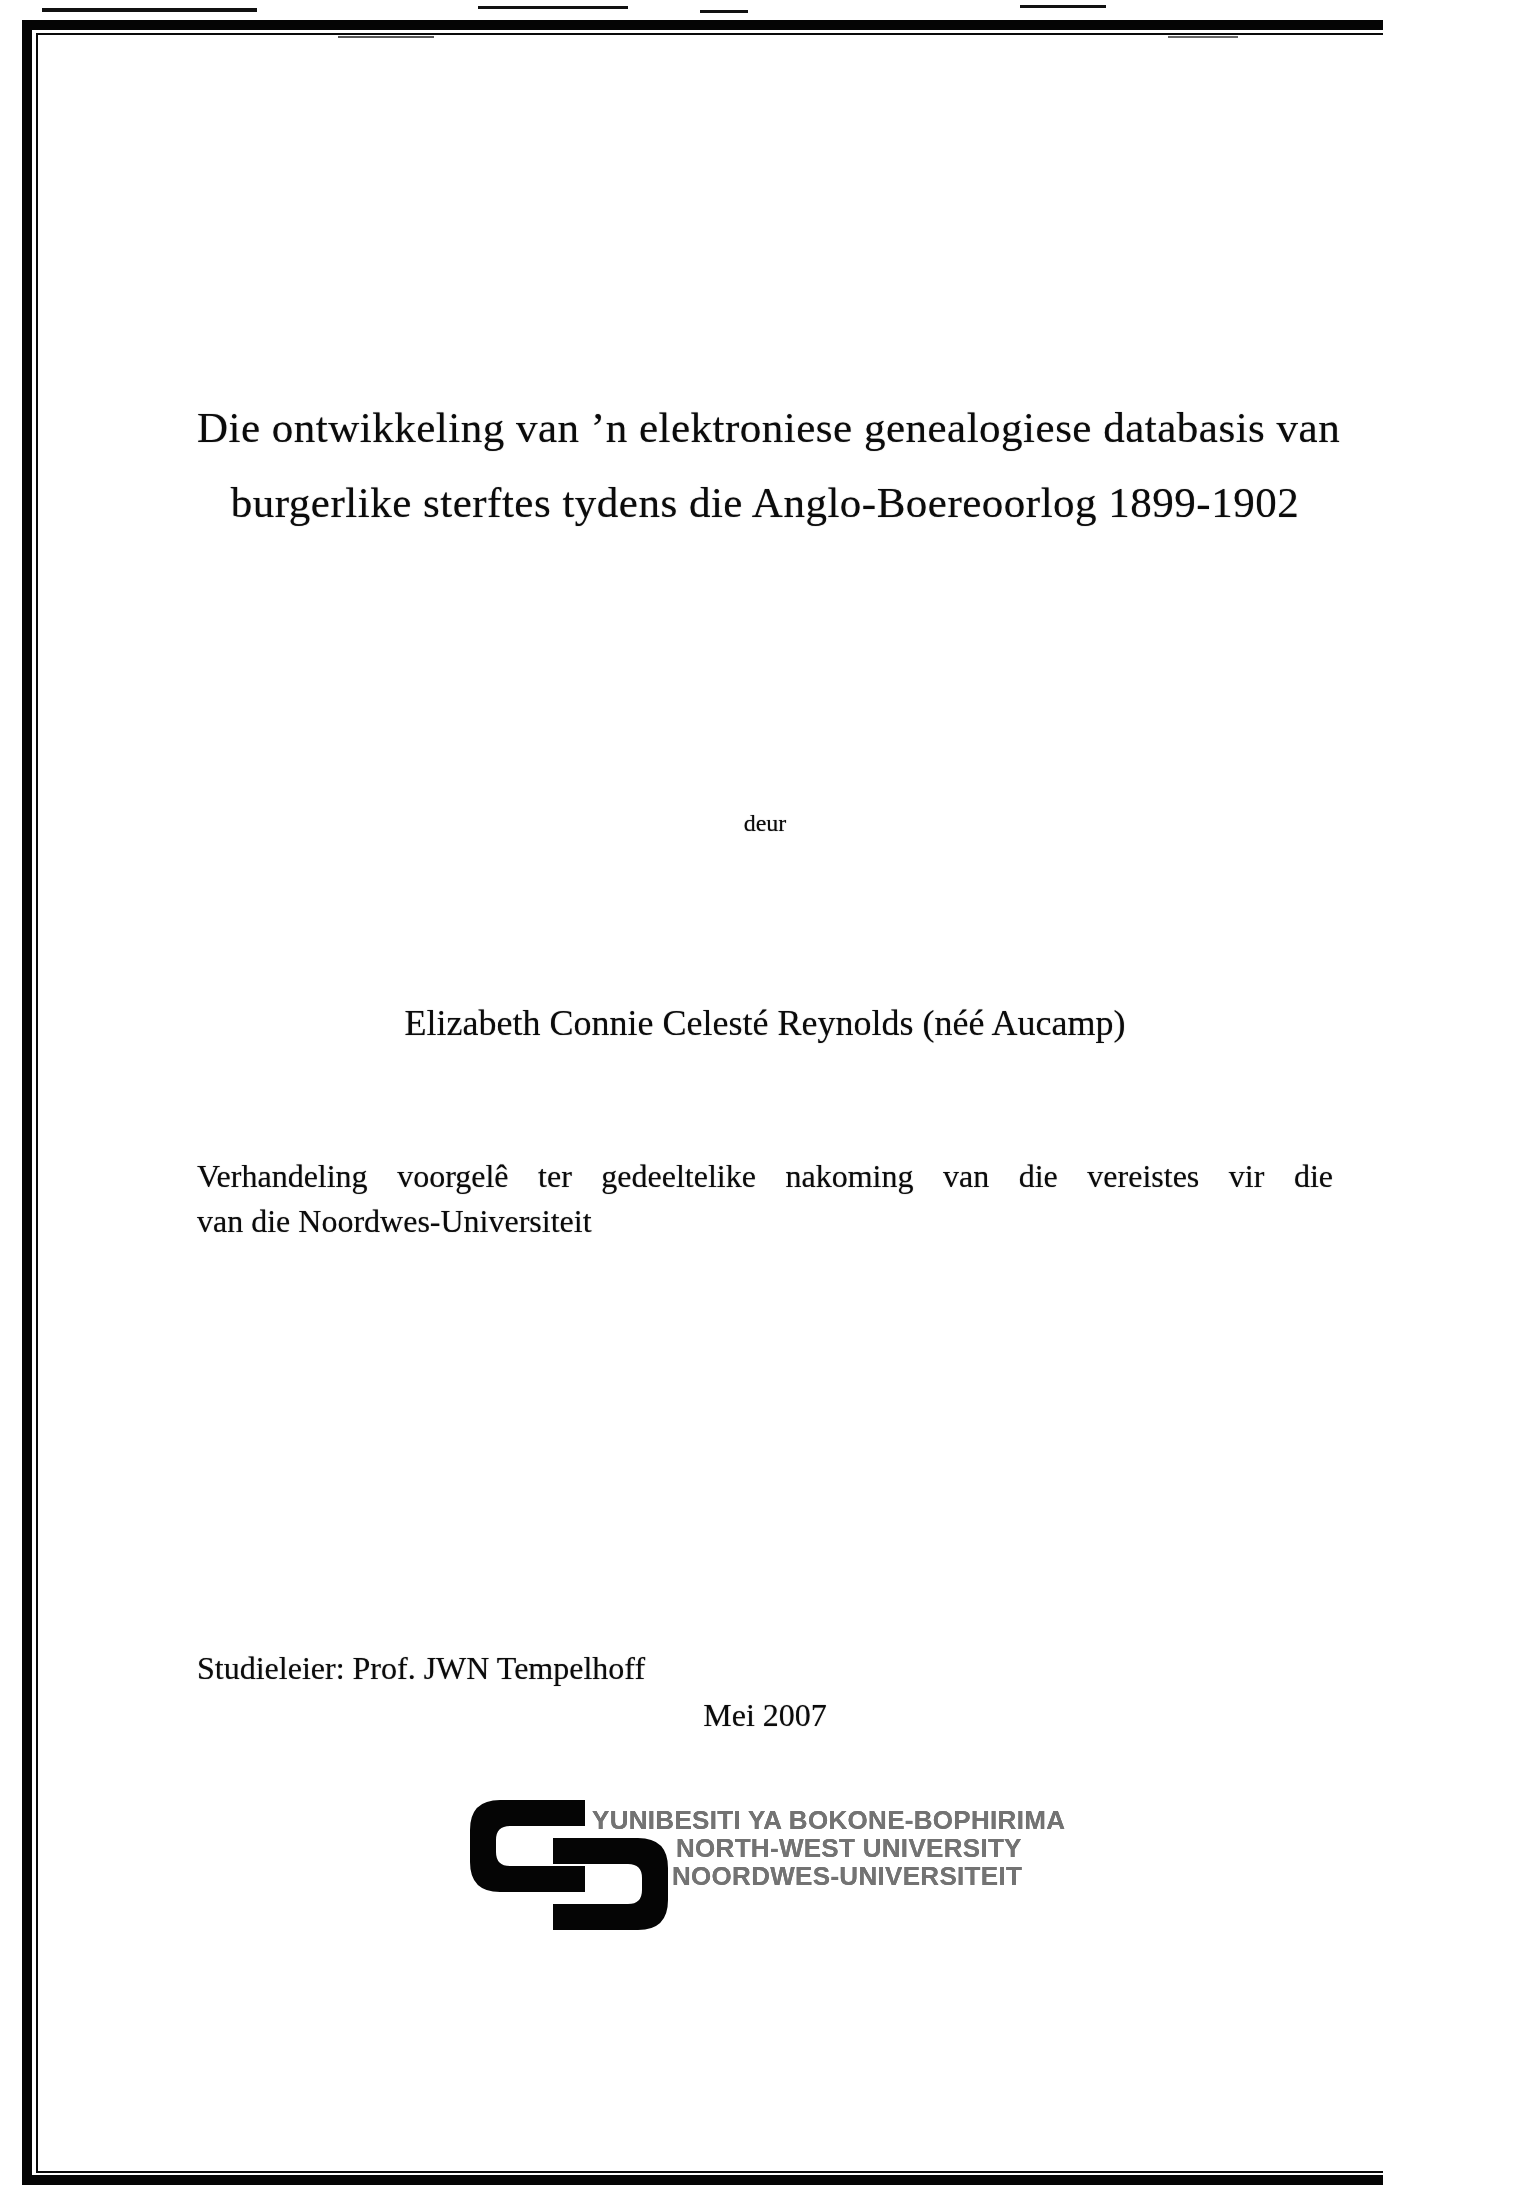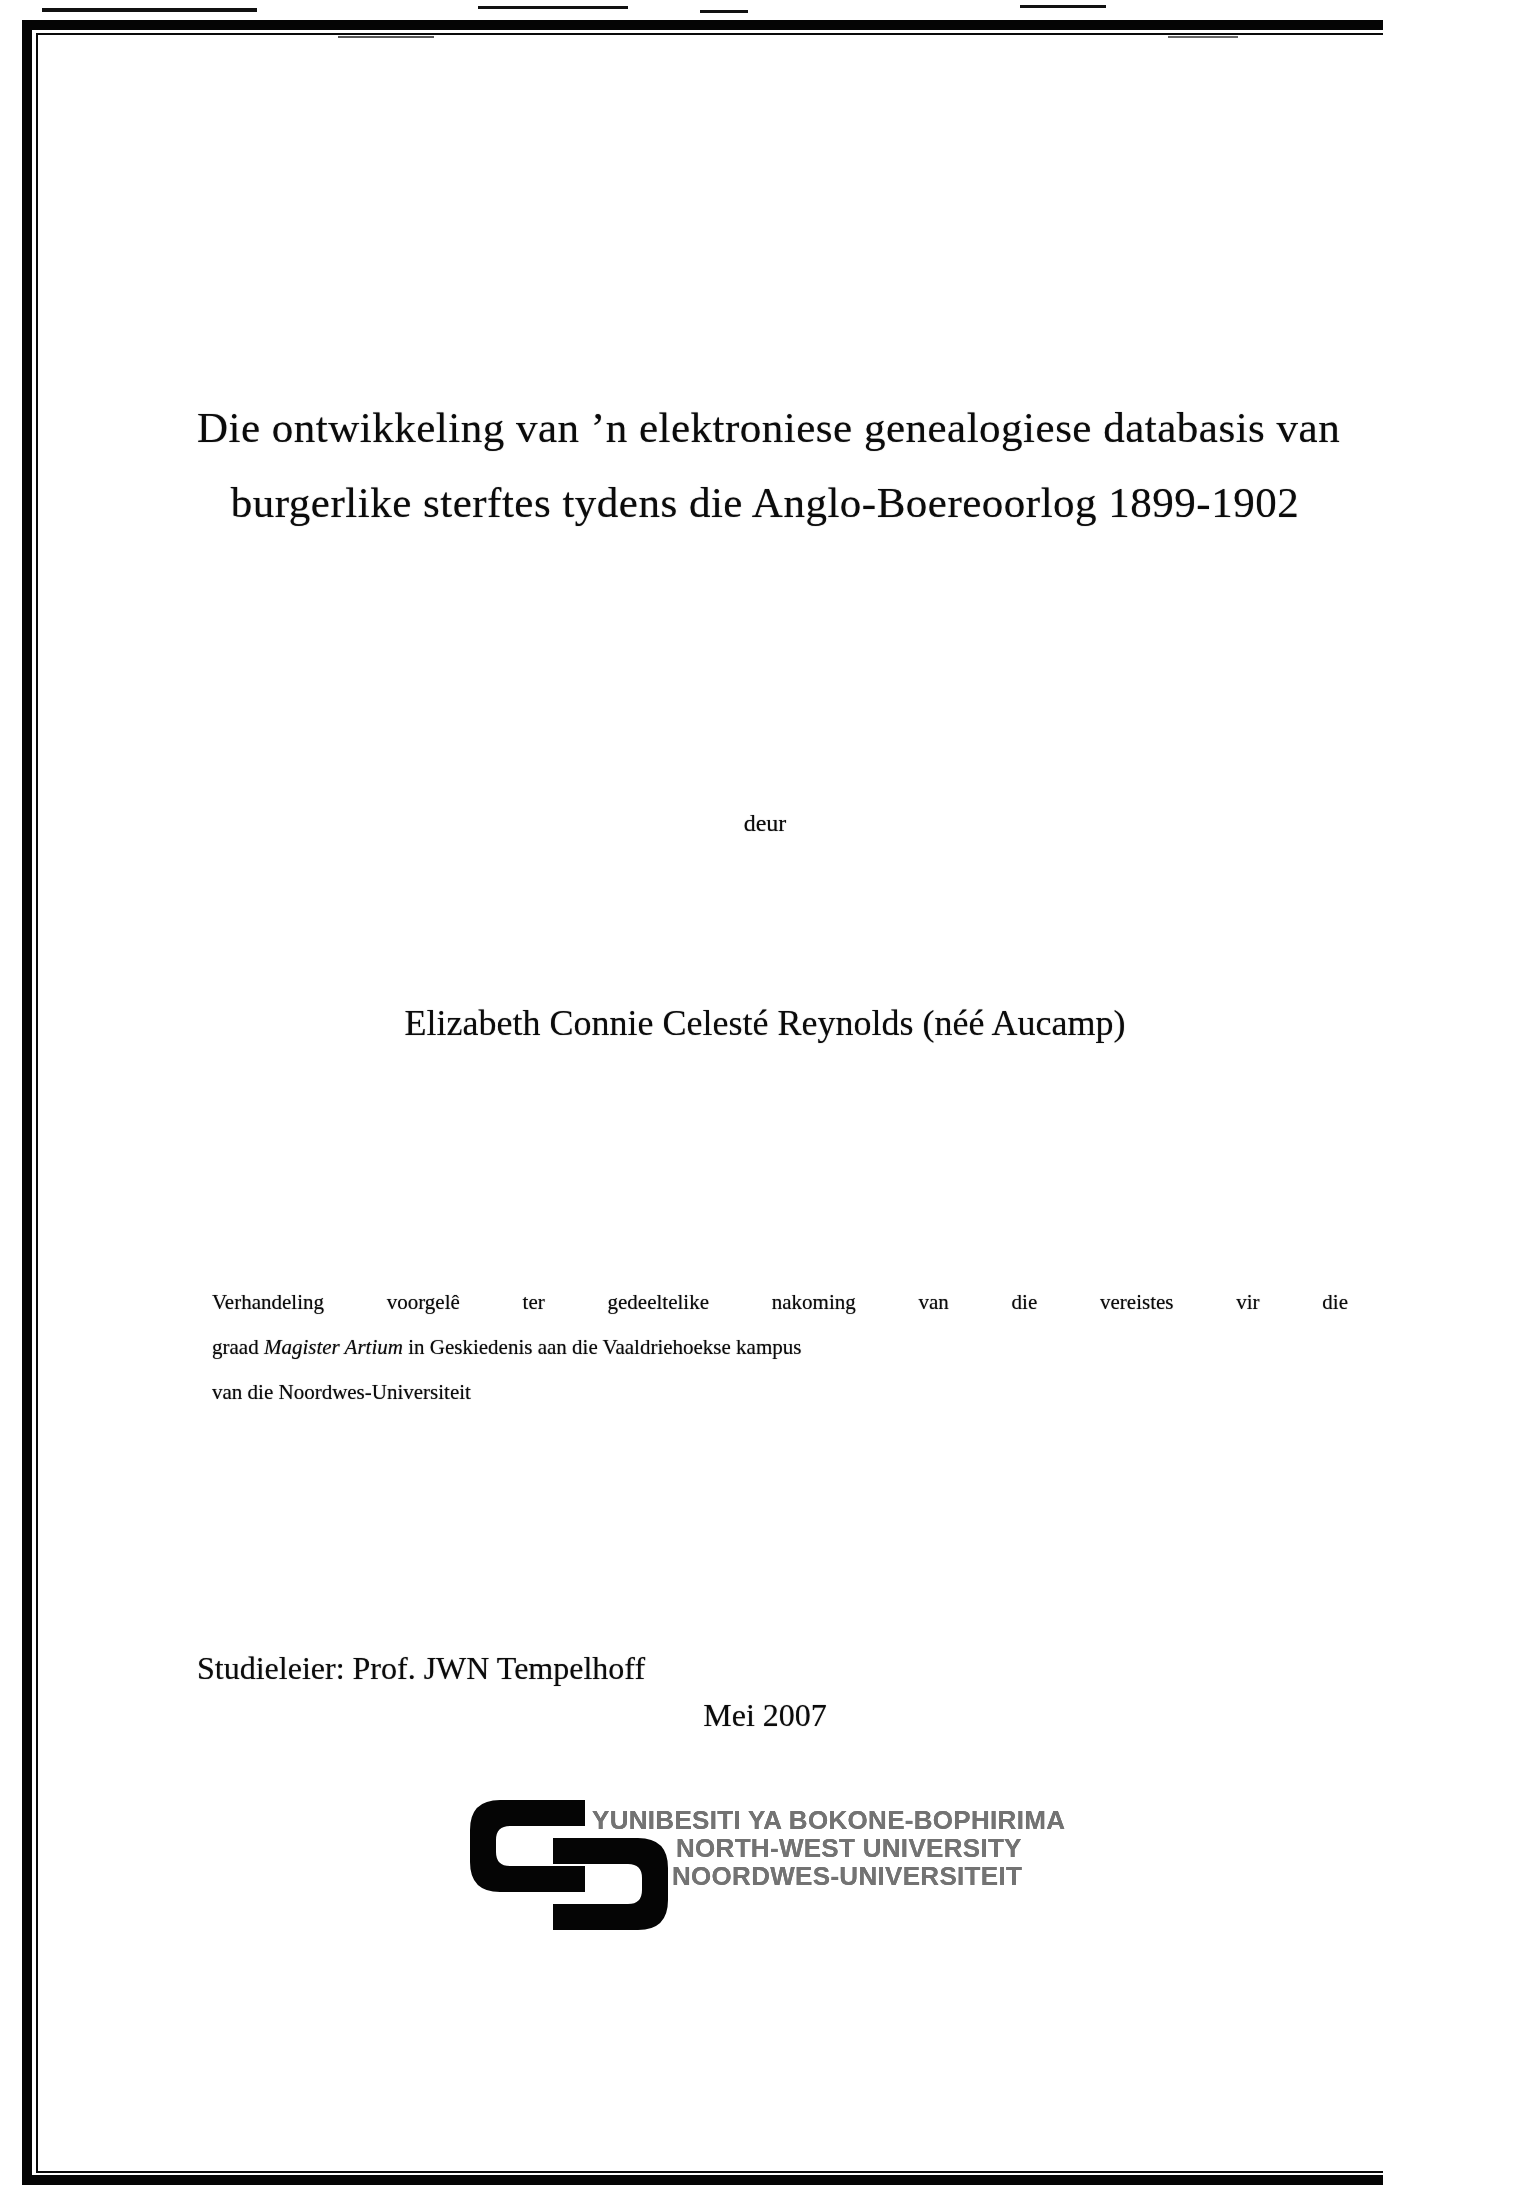--- a/index.html
+++ b/index.html
@@ -33,22 +33,22 @@
   .txt{position:absolute;white-space:nowrap;text-shadow:0 0 1px rgba(0,0,0,0.55);}
   .col{left:197px;width:1136px;}
 
   .title-line{font-size:43px;text-align:center;letter-spacing:0.5px;}
   .t1{top:403px;}
   .t2{top:478px;}
 
   .byline{top:810px;font-size:24px;text-align:center;}
   .author{top:963px;font-size:36px;text-align:center;margin-top:39px;}
 
-  .decl{position:absolute;left:197px;top:1280px;width:1136px;
-        font-size:21px;line-height:45px;text-shadow:0 0 1px rgba(0,0,0,0.55);margin-left:15px;}
+  .decl{position:absolute;left:197px;top:1154px;width:1136px;
+        font-size:32px;line-height:45px;text-shadow:0 0 1px rgba(0,0,0,0.55);}
   .decl-line{white-space:nowrap;}
   .decl-just{white-space:normal;text-align:justify;text-align-last:justify;}
   .it{font-style:italic;}
 
   .supervisor{top:1650px;font-size:32px;text-align:left;}
   .dateline{top:1697px;font-size:32px;text-align:center;}
 
   .logo-mark{position:absolute;left:470px;top:1800px;}
   .logo-line{
     position:absolute;
@@ -79,21 +79,20 @@
 
   <div class="txt col title-line t1">Die ontwikkeling van ’n elektroniese genealogiese databasis van</div>
   <div class="txt col title-line t2">burgerlike sterftes tydens die Anglo-Boereoorlog 1899-1902</div>
 
   <div class="txt col byline">deur</div>
 
   <div class="txt col author">Elizabeth Connie Celesté Reynolds (néé Aucamp)</div>
 
   <div class="decl">
     <div class="decl-line decl-just">Verhandeling voorgelê ter gedeeltelike nakoming van die vereistes vir die</div>
-    <div class="decl-line"><span>graad </span><span class="it">Magister Artium</span><span> in Geskiedenis aan die Vaaldriehoekse kampus</span></div>
     <div class="decl-line">van die Noordwes-Universiteit</div>
   </div>
 
   <div class="txt col supervisor">Studieleier: Prof. JWN Tempelhoff</div>
   <div class="txt col dateline">Mei 2007</div>
 
   <svg class="logo-mark" width="198" height="130" viewBox="0 0 198 130" aria-hidden="true">
     <path fill="#050505" d="M115,0 L30,0 Q0,0 0,30 L0,62 Q0,92 30,92 L115,92 L115,66 L40,66 Q26,66 26,52 L26,40 Q26,26 40,26 L115,26 Z"></path>
     <path fill="#050505" d="M83,130 L168,130 Q198,130 198,100 L198,68 Q198,38 168,38 L83,38 L83,64 L158,64 Q172,64 172,78 L172,90 Q172,104 158,104 L83,104 Z"></path>
   </svg>

